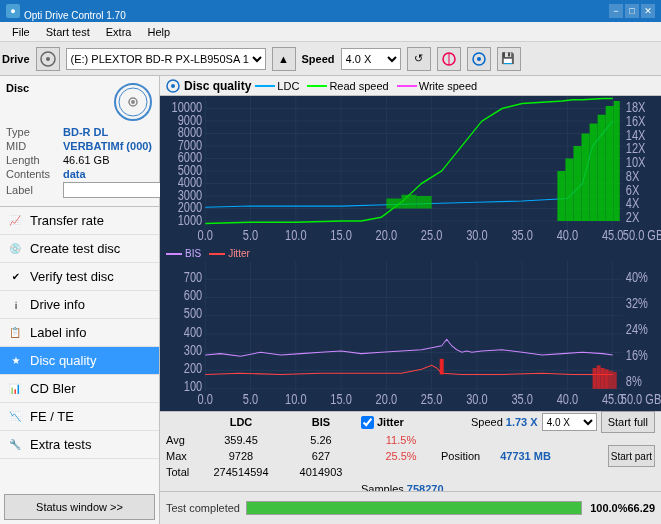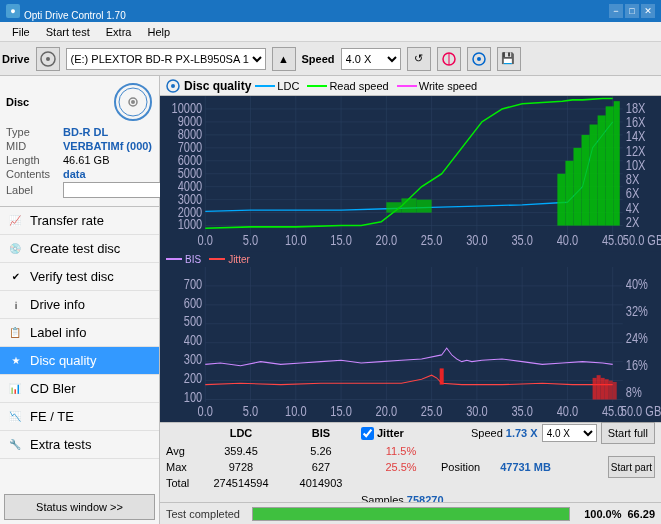--- a/index.html
+++ b/index.html
@@ -24,21 +24,21 @@
     .drive-icon-btn { width: 24px; height: 24px; background: #e0e0e0; border: 1px solid #a0a0a0; cursor: pointer; display: flex; align-items: center; justify-content: center; }
     .speed-label { font-weight: bold; }
     .speed-select { height: 22px; border: 1px solid #a0a0a0; background: white; width: 60px; }
 
     
     .main { display: flex; height: calc(524px - 22px - 20px - 34px); }
 
     
     .sidebar { width: 160px; background: #f5f5f5; border-right: 1px solid #c0c0c0; display: flex; flex-direction: column; }
     .disc-panel { padding: 6px; border-bottom: 1px solid #c0c0c0; }
-    .disc-header { display: flex; align-items: center; justify-content: space-between; margin-bottom: 4px; }
+    .disc-header { display: flex; align-items: flex-start; justify-content: space-between; margin-bottom: 4px; }
     .disc-title { font-weight: bold; font-size: 11px; }
     .disc-row { display: flex; gap: 2px; margin-bottom: 2px; align-items: center; }
     .disc-field { color: #555; width: 55px; flex-shrink: 0; }
     .disc-value { color: #1a5fb4; font-weight: bold; }
     .disc-value-plain { color: #000; }
     .label-row { display: flex; align-items: center; gap: 2px; }
     .label-input { flex: 1; height: 16px; border: 1px solid #a0a0a0; background: white; font-size: 10px; }
 
     .nav-items { flex: 1; }
     .nav-item { height: 28px; display: flex; align-items: center; padding: 0 8px; cursor: pointer; gap: 6px; border-bottom: 1px solid #e0e0e0; }
@@ -66,21 +66,21 @@
     .start-full-btn { height: 22px; background: #e0e0e0; border: 1px solid #a0a0a0; cursor: pointer; padding: 0 6px; font-size: 11px; white-space: nowrap; }
 
     .stats-data-row { display: flex; align-items: center; height: 16px; padding: 0 6px; }
     .stats-label { width: 35px; font-size: 11px; }
     .stats-val-ldc { width: 80px; text-align: center; font-size: 11px; }
     .stats-val-bis { width: 80px; text-align: center; font-size: 11px; }
     .stats-jitter-val { width: 80px; text-align: center; font-size: 11px; color: #e04040; }
     .start-part-btn { height: 22px; background: #e0e0e0; border: 1px solid #a0a0a0; cursor: pointer; padding: 0 2px; font-size: 10px; }
 
     
-    .progress-bar-area { background: #e8e8e8; height: 22px; display: flex; align-items: center; padding: 7px 6px; gap: 6px; border-top: 1px solid #c0c0c0; }
+    .progress-bar-area { background: #e8e8e8; height: 22px; display: flex; align-items: center; padding: 16px 6px; border-top: 1px solid #c0c0c0; }
     .status-text { font-size: 11px; color: #333; width: 80px; }
     .progress-outer { flex: 1; height: 14px; background: #c0c0c0; border: 1px solid #a0a0a0; }
     .progress-inner { height: 100%; background: #3fc03f; }
     .progress-pct { width: 45px; text-align: right; font-size: 11px; font-weight: bold; }
 
     
     svg { display: block; }
 
     
     .disc-img { width: 40px; height: 40px; }

